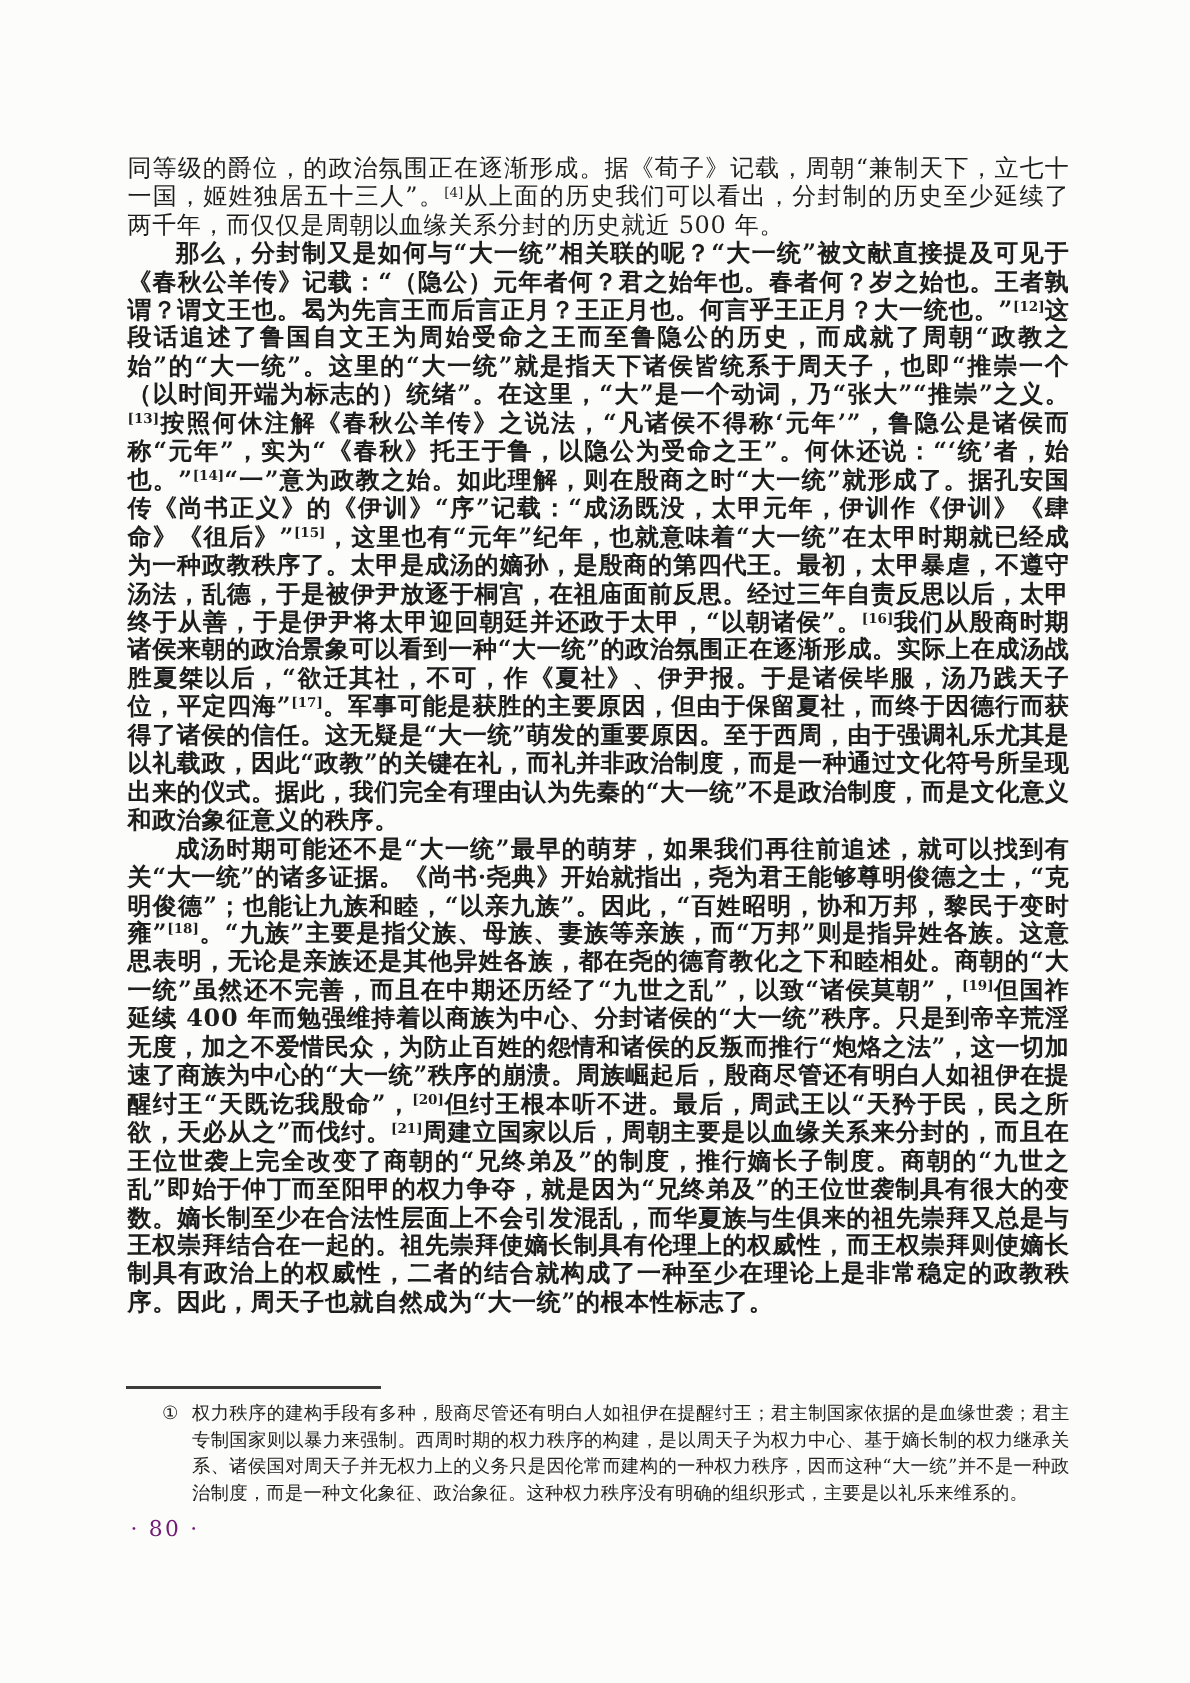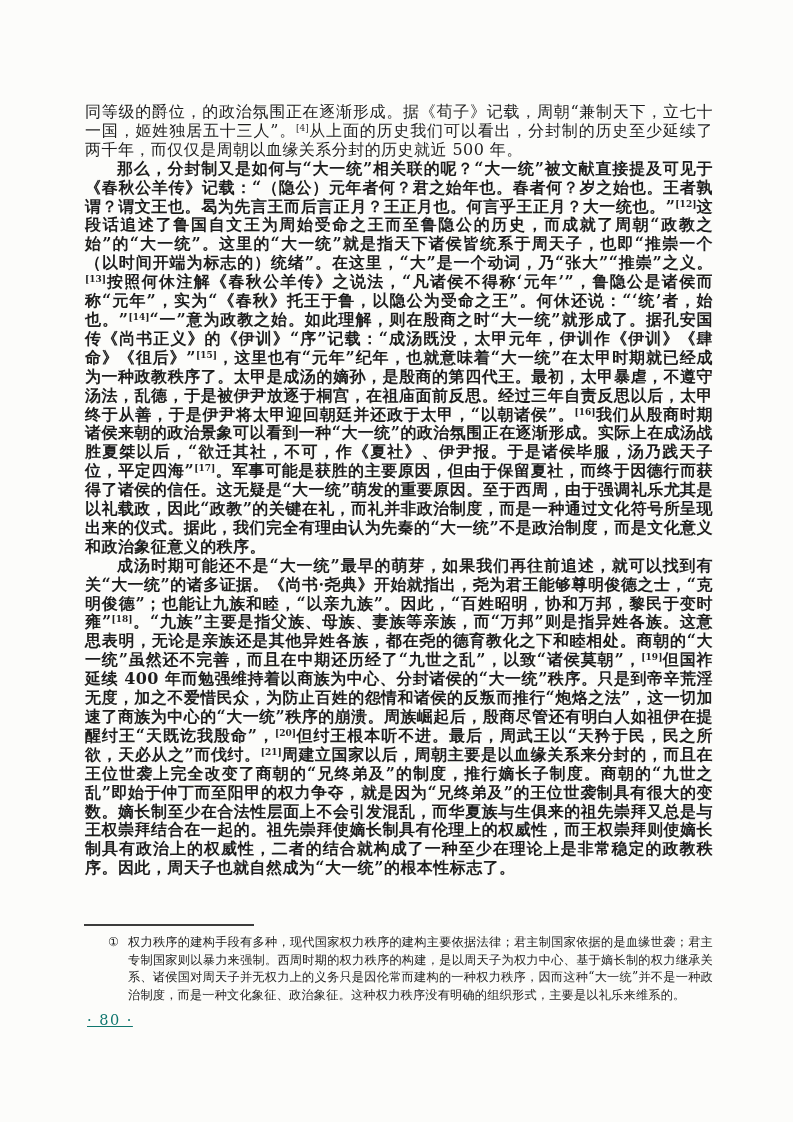--- a/index.html
+++ b/index.html
@@ -70,34 +70,33 @@
   }
   .fn-text {
     flex: 1;
   }
   .page-number {
     position: absolute;
     left: 87px;
     top: 1012px;
     font-size: 14.5px;
     letter-spacing: 1.5px;
-    color: #0f766e;
-    text-decoration: underline;
+    color: #701a75;
   }
 </style>
 </head>
 <body>
 
 <div class="page">
   <div class="body-text">
       <p class="para"><span>同等级的爵位，的政治氛围正在逐渐形成。据《荀子》记载，周朝“兼制天下，立七十一国，姬姓独居五十三人”。</span><sup class="ref">[4]</sup><span>从上面的历史我们可以看出，分封制的历史至少延续了两千年，而仅仅是周朝以血缘关系分封的历史就近 500 年。</span></p>
       <p class="para indent"><span>那么，分封制又是如何与“大一统”相关联的呢？“大一统”被文献直接提及可见于《春秋公羊传》记载：“（隐公）元年者何？君之始年也。春者何？岁之始也。王者孰谓？谓文王也。曷为先言王而后言正月？王正月也。何言乎王正月？大一统也。”</span><sup class="ref">[12]</sup><span>这段话追述了鲁国自文王为周始受命之王而至鲁隐公的历史，而成就了周朝“政教之始”的“大一统”。这里的“大一统”就是指天下诸侯皆统系于周天子，也即“推崇一个（以时间开端为标志的）统绪”。在这里，“大”是一个动词，乃“张大”“推崇”之义。</span><sup class="ref">[13]</sup><span>按照何休注解《春秋公羊传》之说法，“凡诸侯不得称‘元年’”，鲁隐公是诸侯而称“元年”，实为“《春秋》托王于鲁，以隐公为受命之王”。何休还说：“‘统’者，始也。”</span><sup class="ref">[14]</sup><span>“一”意为政教之始。如此理解，则在殷商之时“大一统”就形成了。据孔安国传《尚书正义》的《伊训》“序”记载：“成汤既没，太甲元年，伊训作《伊训》《肆命》《徂后》”</span><sup class="ref">[15]</sup><span>，这里也有“元年”纪年，也就意味着“大一统”在太甲时期就已经成为一种政教秩序了。太甲是成汤的嫡孙，是殷商的第四代王。最初，太甲暴虐，不遵守汤法，乱德，于是被伊尹放逐于桐宫，在祖庙面前反思。经过三年自责反思以后，太甲终于从善，于是伊尹将太甲迎回朝廷并还政于太甲，“以朝诸侯”。</span><sup class="ref">[16]</sup><span>我们从殷商时期诸侯来朝的政治景象可以看到一种“大一统”的政治氛围正在逐渐形成。实际上在成汤战胜夏桀以后，“欲迁其社，不可，作《夏社》、伊尹报。于是诸侯毕服，汤乃践天子位，平定四海”</span><sup class="ref">[17]</sup><span>。军事可能是获胜的主要原因，但由于保留夏社，而终于因德行而获得了诸侯的信任。这无疑是“大一统”萌发的重要原因。至于西周，由于强调礼乐尤其是以礼载政，因此“政教”的关键在礼，而礼并非政治制度，而是一种通过文化符号所呈现出来的仪式。据此，我们完全有理由认为先秦的“大一统”不是政治制度，而是文化意义和政治象征意义的秩序。</span></p>
       <p class="para indent"><span>成汤时期可能还不是“大一统”最早的萌芽，如果我们再往前追述，就可以找到有关“大一统”的诸多证据。《尚书·尧典》开始就指出，尧为君王能够尊明俊德之士，“克明俊德”；也能让九族和睦，“以亲九族”。因此，“百姓昭明，协和万邦，黎民于变时雍”</span><sup class="ref">[18]</sup><span>。“九族”主要是指父族、母族、妻族等亲族，而“万邦”则是指异姓各族。这意思表明，无论是亲族还是其他异姓各族，都在尧的德育教化之下和睦相处。商朝的“大一统”虽然还不完善，而且在中期还历经了“九世之乱”，以致“诸侯莫朝”，</span><sup class="ref">[19]</sup><span>但国祚延续 400 年而勉强维持着以商族为中心、分封诸侯的“大一统”秩序。只是到帝辛荒淫无度，加之不爱惜民众，为防止百姓的怨情和诸侯的反叛而推行“炮烙之法”，这一切加速了商族为中心的“大一统”秩序的崩溃。周族崛起后，殷商尽管还有明白人如祖伊在提醒纣王“天既讫我殷命”，</span><sup class="ref">[20]</sup><span>但纣王根本听不进。最后，周武王以“天矜于民，民之所欲，天必从之”而伐纣。</span><sup class="ref">[21]</sup><span>周建立国家以后，周朝主要是以血缘关系来分封的，而且在王位世袭上完全改变了商朝的“兄终弟及”的制度，推行嫡长子制度。商朝的“九世之乱”即始于仲丁而至阳甲的权力争夺，就是因为“兄终弟及”的王位世袭制具有很大的变数。嫡长制至少在合法性层面上不会引发混乱，而华夏族与生俱来的祖先崇拜又总是与王权崇拜结合在一起的。祖先崇拜使嫡长制具有伦理上的权威性，而王权崇拜则使嫡长制具有政治上的权威性，二者的结合就构成了一种至少在理论上是非常稳定的政教秩序。因此，周天子也就自然成为“大一统”的根本性标志了。</span></p>
     </div>
   <div class="footnote-sep"></div>
   <div class="footnotes">
       <div class="footnote">
         <span class="fn-marker">①</span>
-        <div class="fn-text">权力秩序的建构手段有多种，现代国家权力秩序的建构主要依据法律；君主制国家依据的是血缘世袭；君主专制国家则以暴力来强制。西周时期的权力秩序的构建，是以周天子为权力中心、基于嫡长制的权力继承关系、诸侯国对周天子并无权力上的义务只是因伦常而建构的一种权力秩序，因而这种“大一统”并不是一种政治制度，而是一种文化象征、政治象征。这种权力秩序没有明确的组织形式，主要是以礼乐来维系的。</div>
+        <div class="fn-text">权力秩序的建构手段有多种，殷商尽管还有明白人如祖伊在提醒纣王；君主制国家依据的是血缘世袭；君主专制国家则以暴力来强制。西周时期的权力秩序的构建，是以周天子为权力中心、基于嫡长制的权力继承关系、诸侯国对周天子并无权力上的义务只是因伦常而建构的一种权力秩序，因而这种“大一统”并不是一种政治制度，而是一种文化象征、政治象征。这种权力秩序没有明确的组织形式，主要是以礼乐来维系的。</div>
       </div>
     </div>
   <div class="page-number">· 80 ·</div>
 </div>
 
 </body></html>

